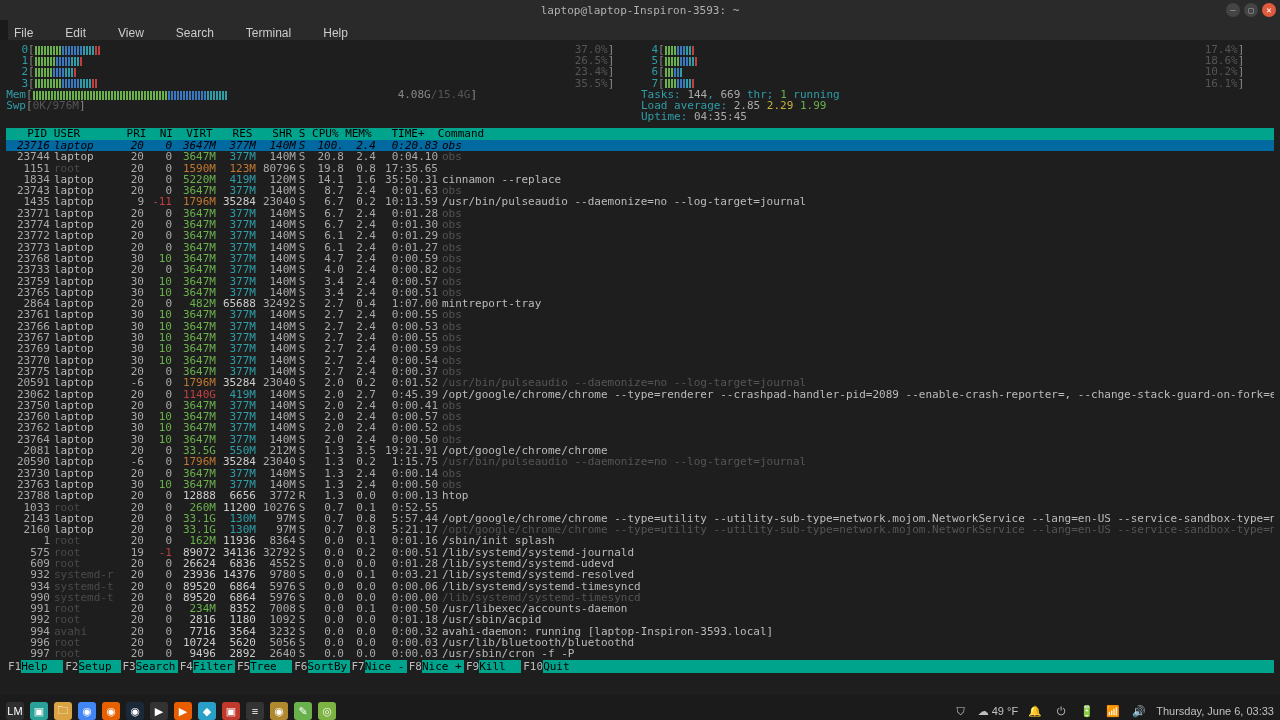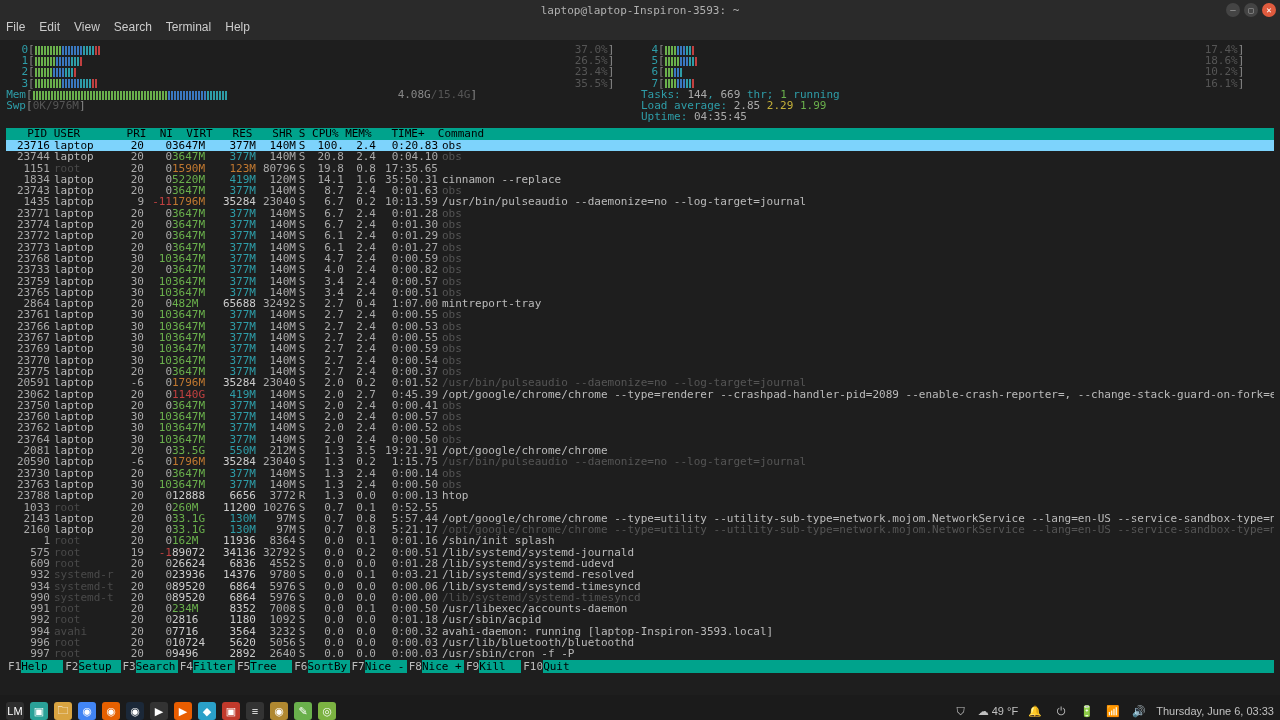--- a/index.html
+++ b/index.html
@@ -1,21 +1,21 @@
 <!DOCTYPE html>
 <html><head>
 <meta charset="utf-8">
 <style>
 * { margin:0; padding:0; box-sizing:border-box; }
 html,body { width:1280px; height:720px; overflow:hidden; font-family:"DejaVu Sans Mono","Liberation Mono",monospace; background:#1a1a1a; font-size:11px; }
 .titlebar { background:#2a2a2a; height:20px; color:#b0b0b0; display:flex; align-items:center; justify-content:center; position:relative; }
 .winbtns { position:absolute; right:4px; top:3px; display:flex; gap:4px; }
 .winbtn { width:14px; height:14px; border-radius:7px; background:#444; color:#aaa; font-size:9px; display:flex; align-items:center; justify-content:center; cursor:pointer; }
 .winbtn.close { background:#e05b3e; color:#fff; }
-.menubar { background:#2a2a2a; height:20px; display:flex; align-items:flex-start; padding:0 6px; gap:14px; color:#ccc; font-family:sans-serif; font-size:12px; }
+.menubar { background:#2a2a2a; height:20px; display:flex; align-items:flex-end; padding:0 6px; gap:32px; color:#ccc; font-family:sans-serif; font-size:12px;margin-left:8px; }
 .menubar span { cursor:pointer; }
 .term { background:#1e1e1e; height:655px; padding:4px 6px 0 6px; overflow:hidden; color:#aaa; letter-spacing:0; line-height:11.2px; }
 .meters { height:80px; position:relative; }
 .cpuL { position:absolute; left:10px; top:0; }
 .cpuR { position:absolute; left:640px; top:0; }
 .cpuline { height:11.2px; display:flex; }
 .cpuN { color:#2e9da8; width:12px; text-align:right; }
 .br1 { color:#888; }
 .bar { display:inline-block; }
 .pct { color:#555; }
@@ -23,40 +23,40 @@
 .tasks { position:absolute; left:635px; top:45px; color:#2e9da8; }
 .tasks .w{color:#aaa;} .tasks .y{color:#c5b13a;} .tasks .g{color:#6ab04c;}
 .hdr { background:#00a38c; color:#000; height:12px; padding:0 0 0 8px; margin-top:4px; font-weight:normal; white-space:pre; }
 .rows { height:520px; overflow:hidden; font-size:11px; line-height:11.3px; }
 .row { white-space:nowrap; height:11.3px; display:flex; }
 .row span { display:inline-block; }
 .c-pid   { width:44px; text-align:right; color:#aaa;}
 .c-user  { width:66px; padding-left:4px;}
 .c-pri   { width:28px; text-align:right; color:#aaa;}
 .c-ni    { width:28px; text-align:right; color:#aaa;}
-.c-virt  { width:44px; }
+.c-virt  { width:44px; text-align:right;}
 .c-res   { width:40px; text-align:right;}
 .c-shr   { width:40px; text-align:right; color:#aaa;}
 .c-s     { width:12px; text-align:center; color:#aaa;}
 .c-cpu   { width:36px; text-align:right; color:#aaa;}
 .c-mem   { width:32px; text-align:right; color:#aaa;}
 .c-time  { width:62px; text-align:right; color:#aaa;}
 .c-cmd   { flex:1; padding-left:4px; overflow:hidden;}
 .u-laptop { color:#bbb; }
 .u-root   { color:#4a4a4a; }
 .u-other  { color:#4a4a4a; }
 .m-green  { color:#6ab04c; }
 .m-cyan   { color:#2e9da8; }
 .m-orange { color:#c07830; }
 .m-red    { color:#c04040; }
 .m-grey   { color:#888; }
 .m-white  { color:#ccc; }
 .cmd-grey { color:#555; }
 .cmd-norm { color:#bbb; }
-.sel { background:#7dd3fc; color:#000 !important; }
+.sel { background:#0369a1; color:#000 !important;font-style:italic; }
 .sel span { color:#000 !important; }
 .fkeys { background:#00a38c; color:#000; height:13px; display:flex; font-size:11px; line-height:13px; }
 .fk { display:flex; }
 .fk .n { background:#1e1e1e; color:#bbb; padding:0 0 0 2px; }
 .fk .l { padding:0 2px 0 0; width:42px;}
 .panel { background:#1b1b1b; height:25px; display:flex; align-items:flex-end; padding:0 6px; gap:8px; font-family:sans-serif; }
 .panel .left { display:flex; gap:6px; align-items:center; }
 .panel .right { margin-left:auto; display:flex; gap:8px; align-items:center; color:#c0c0c0; font-size:11px; }
 .tray-ico { width:18px; height:18px; border-radius:3px; display:flex; align-items:center; justify-content:center; font-size:11px; cursor:pointer; }
 .cpubar-seg { display:inline-block; width:2px; height:9px; margin-right:1px; vertical-align:middle; }

